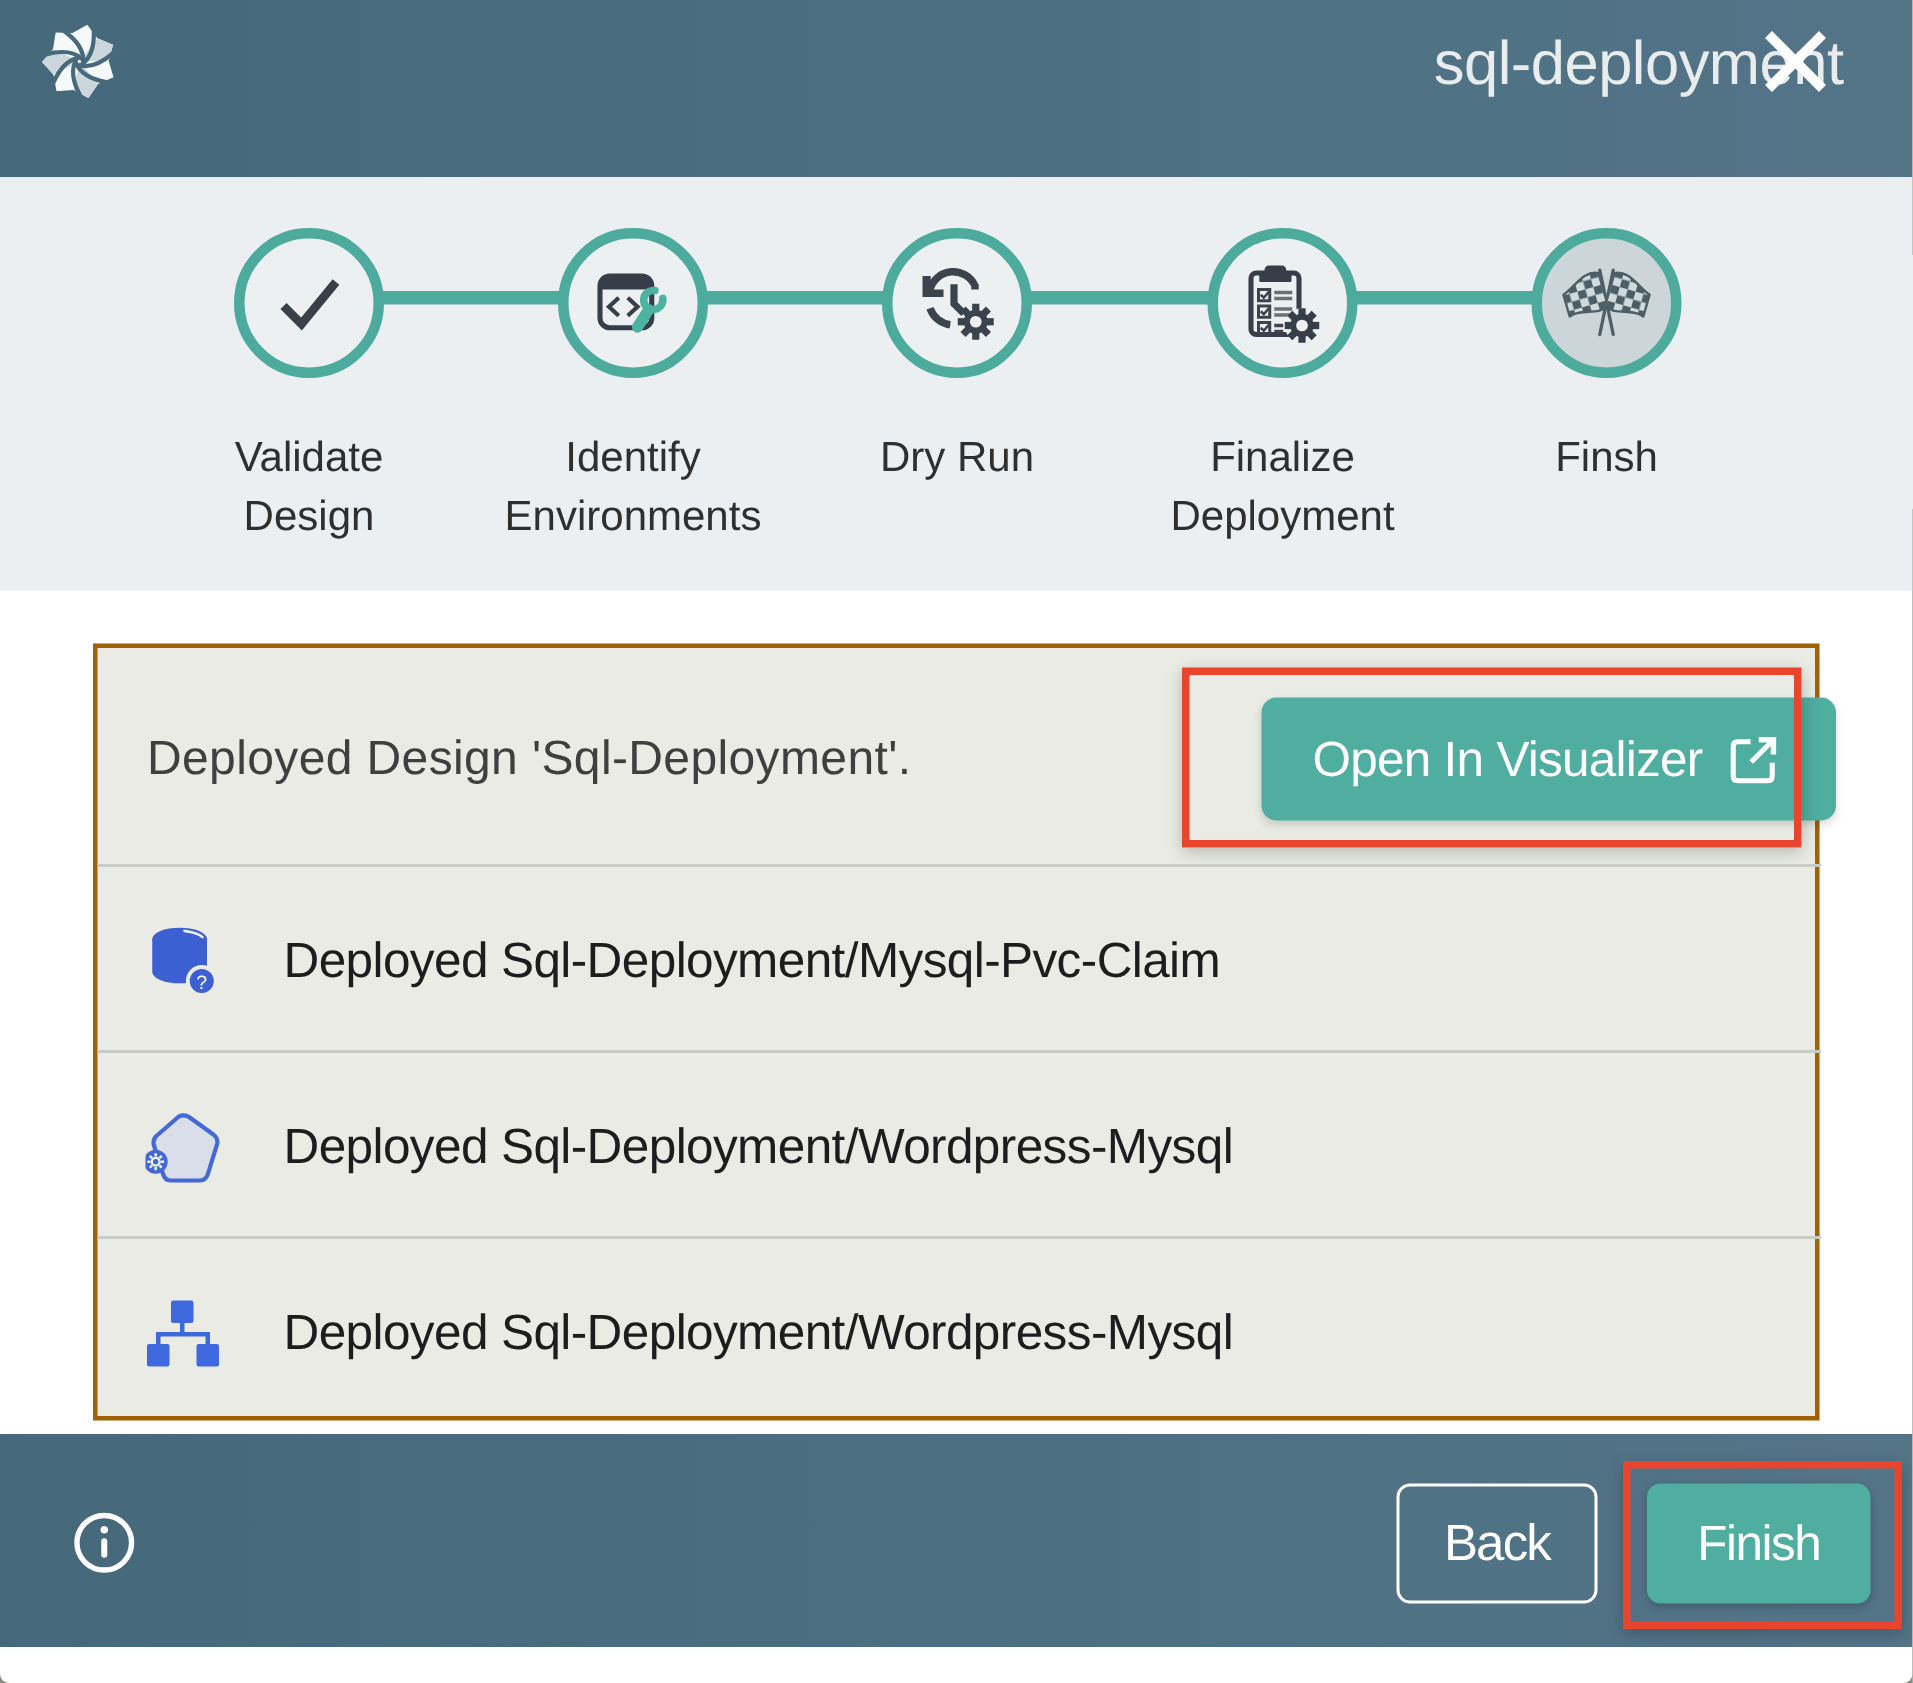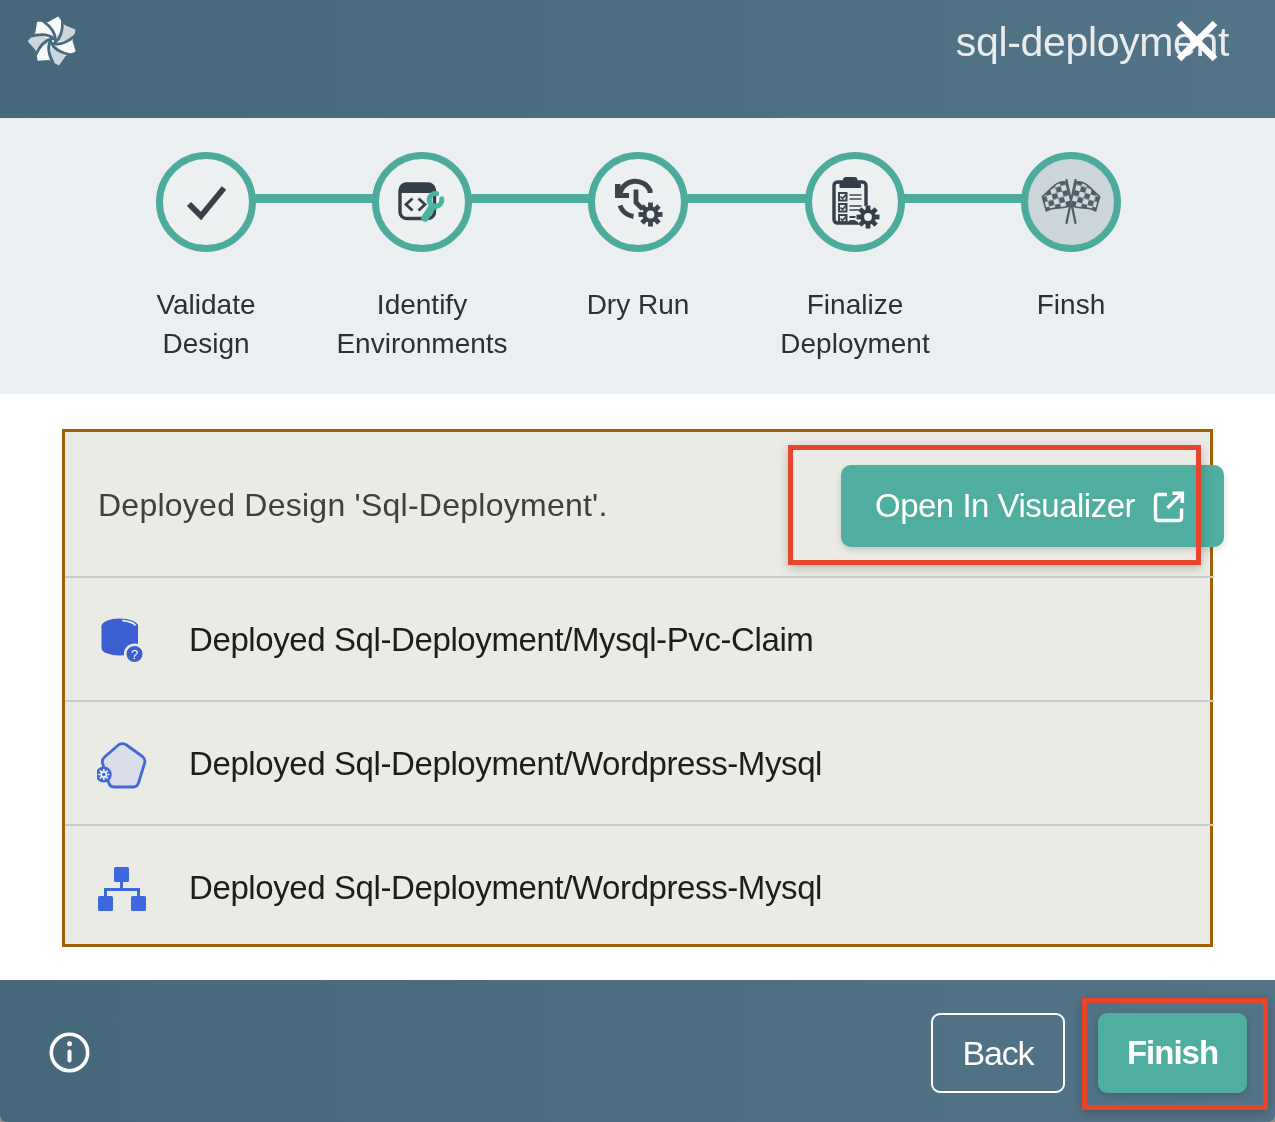--- a/index.html
+++ b/index.html
@@ -30,28 +30,28 @@
   #row1text { left:33px; top:57px; color:#3f3f3f; position:absolute; font-size:32px; line-height:32px; letter-spacing:0.25px; }
 
   #visbtn { left:737px; top:33px; width:383px; height:82px; background:#4fae9f;
     border-radius:10px; color:#fff; font-size:33px; letter-spacing:-0.5px; display:flex; align-items:center;
     justify-content:flex-start; padding-left:34px; gap:15px; position:absolute; box-shadow:0 3px 6px rgba(0,0,0,0.15);margin-left:39px; }
   .redrect { border:5px solid #e8452c; position:absolute;
     box-shadow:0 3px 10px rgba(0,0,0,0.22); }
   #red1 { left:723px; top:13px; width:413px; height:120px; }
 
   
-  #footer { left:0; top:980px; width:1275px; height:142px;
+  #footer { left:0; top:956px; width:1275px; height:142px;
     background:linear-gradient(90deg,#45687a 0%,#4c7082 55%,#547488 100%); }
   #backbtn { left:931px; top:33px; width:134px; height:80px; border:2.5px solid #fff;
     border-radius:9px; color:#fff; font-size:34px; letter-spacing:-1.2px; display:flex; align-items:center;
     justify-content:center; position:absolute; }
   #finishbtn { left:1098px; top:33px; width:149px; height:80px; background:#4fae9f;
     border-radius:9px; color:#fff; font-size:33px; letter-spacing:-1px; display:flex; align-items:center;
-    justify-content:center; position:absolute; box-shadow:0 2px 6px rgba(0,0,0,0.2);font-weight:bold; }
+    justify-content:center; position:absolute; box-shadow:0 2px 6px rgba(0,0,0,0.2); }
   #red2 { left:1082px; top:18px; width:186px; height:112px; }
 </style>
 </head>
 <body>
 <div id="page">
 
   <div id="header" class="abs"></div>
   <div id="title" class="abs">sql-deployment</div>
   <svg class="abs" style="left:27px;top:15px" width="52" height="52" viewBox="0 0 52 52">
     <g transform="translate(26,26) rotate(12)">

